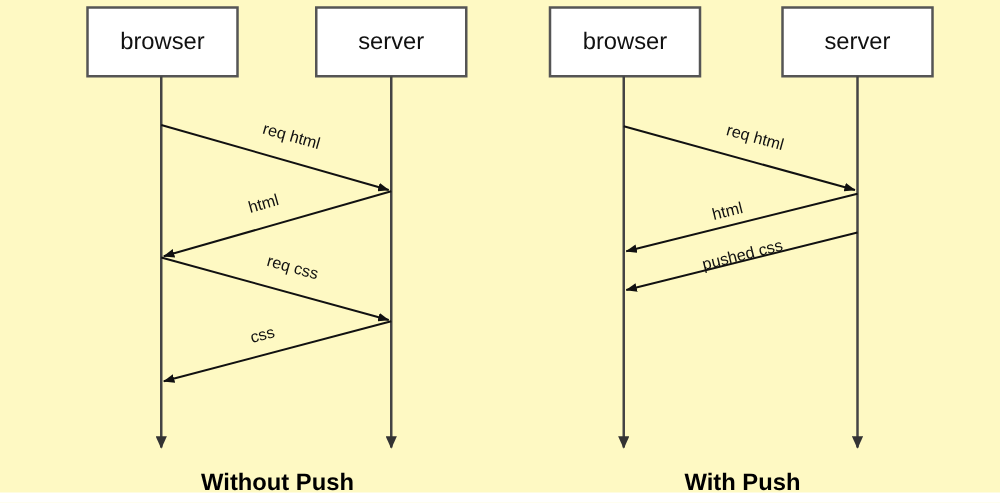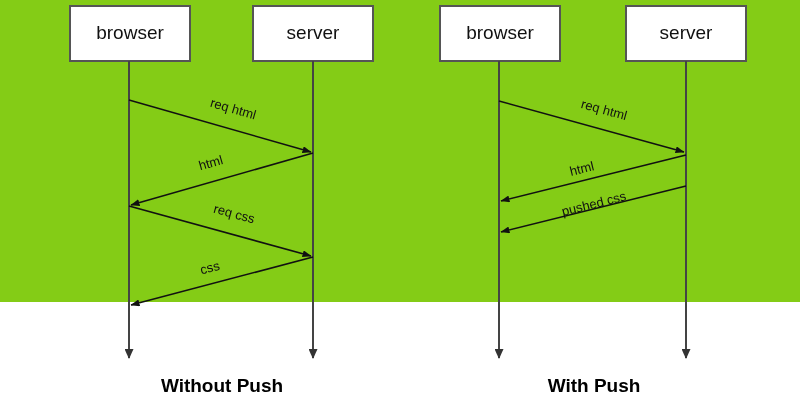--- a/index.html
+++ b/index.html
@@ -9,22 +9,22 @@
   }
   body {
     width: 800px;
     height: 402px;
     overflow: hidden;
     font-family: "Liberation Sans", sans-serif;
   }
   #canvas {
     position: relative;
     width: 800px;
-    height: 302px;
-    background: #84cc16;
+    height: 394px;
+    background: #fef9c3;
   }
   svg.diagram {
     position: absolute;
     top: 0;
     left: 0;
     width: 800px;
     height: 402px;
   }
   .box-rect {
     fill: #ffffff;

